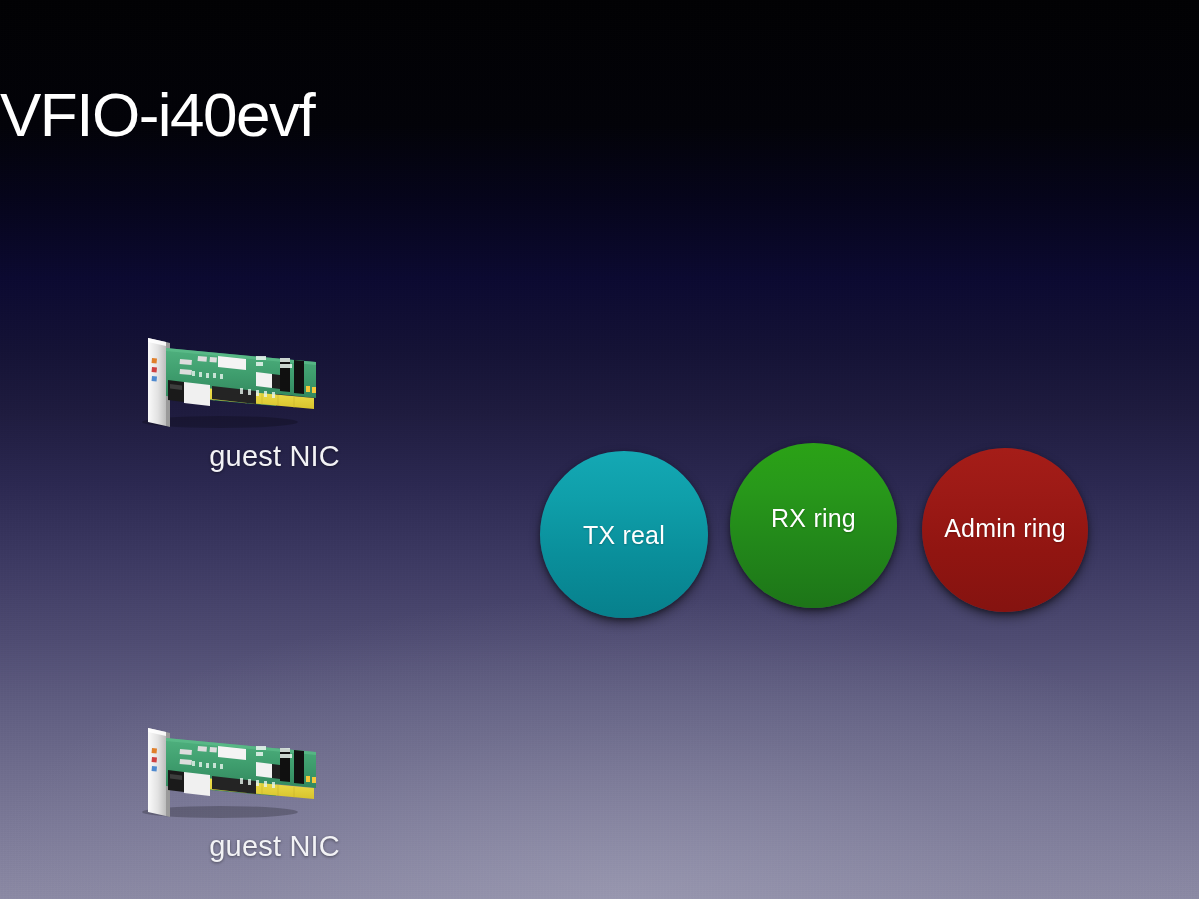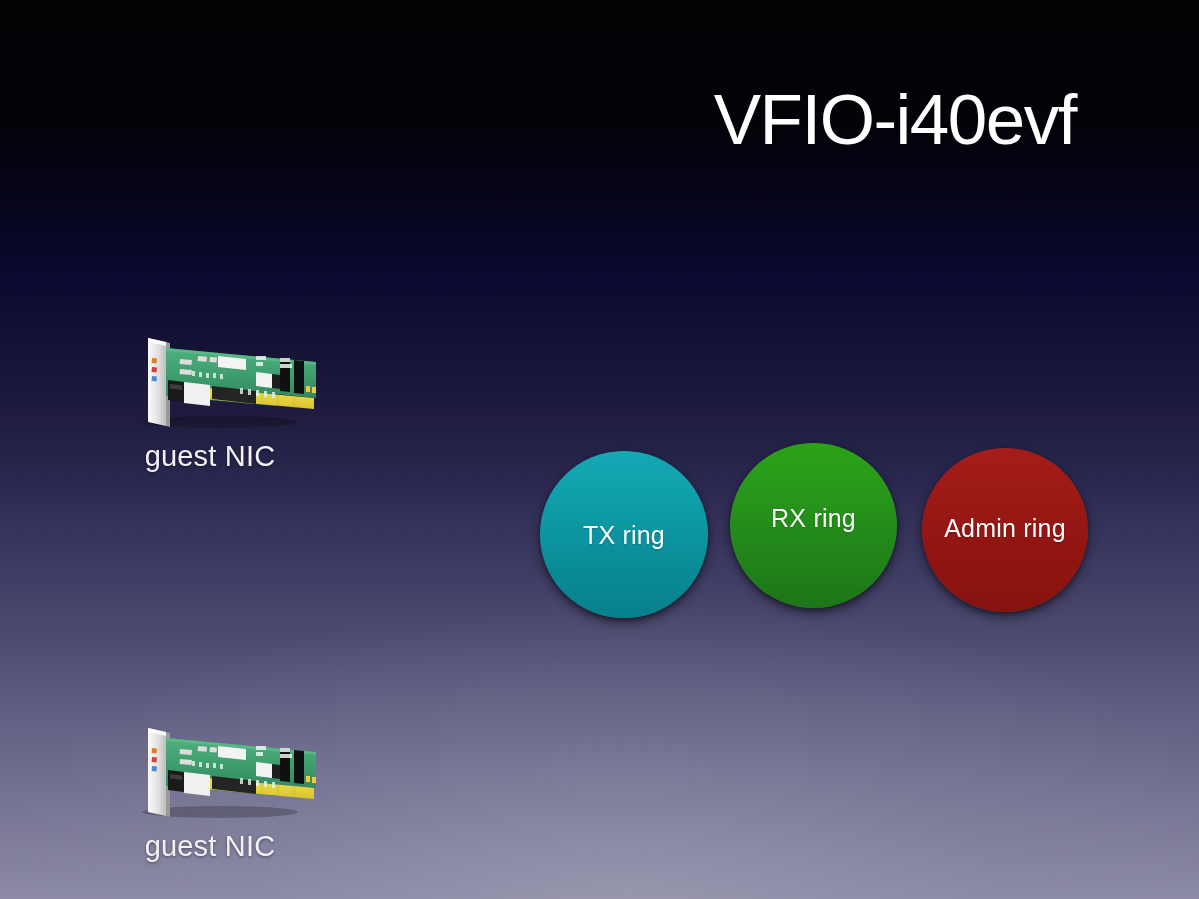--- a/index.html
+++ b/index.html
@@ -46,34 +46,34 @@
       repeating-linear-gradient(90deg, rgba(255,255,255,0.35) 0 1px, rgba(0,0,0,0) 1px 3px);
     mix-blend-mode: overlay;
   }
 
   
   #title {
     position: absolute;
     left: 0;
     top: 84px;
     width: 1076px;
-    text-align: right;
+    text-align: left;
     color: #ffffff;
-    font-size: 71px;
+    font-size: 62px;
     font-weight: 300;
     letter-spacing: -1.5px;
     line-height: 1;
     white-space: nowrap;
   }
 
   
   .nic-group {
     position: absolute;
     width: 260px;
-    text-align: center;
+    text-align: right;
   }
   #nic-guest { left: 80px; top: 334px; }
   #nic-real  { left: 80px; top: 724px; }
 
   .nic-svg-wrap {
     width: 260px;
     height: 96px;
     display: block;
   }
   .nic-label {
@@ -307,21 +307,21 @@
           <rect x="176" y="28" width="7" height="4"></rect>
           <rect x="200" y="24" width="10" height="4"></rect>
           <rect x="200" y="30" width="12" height="4"></rect>
         </g>
       </svg>
     </span>
     <span class="nic-label">guest NIC</span>
   </div>
 
   <div class="ring" id="ring-tx">
-    <span class="ring-label">TX ring</span>
+    <span class="ring-label">TX real</span>
   </div>
 
   <div class="ring" id="ring-rx">
     <span class="ring-label">RX ring</span>
   </div>
 
   <div class="ring" id="ring-admin">
     <span class="ring-label">Admin ring</span>
   </div>
 

